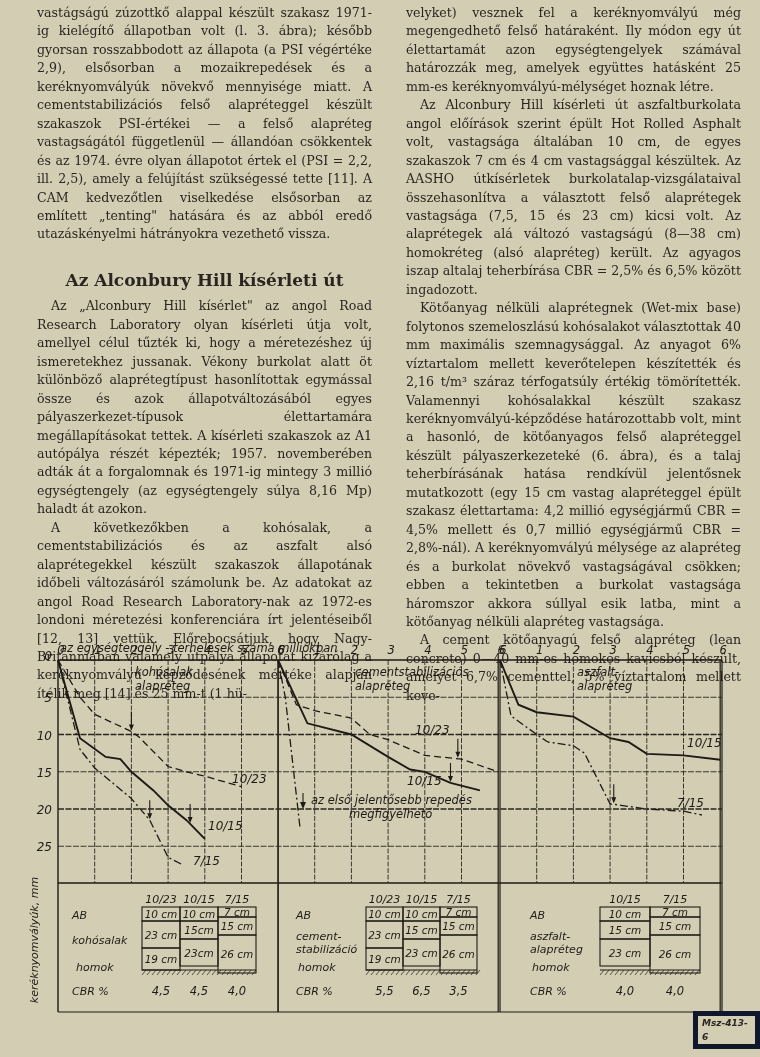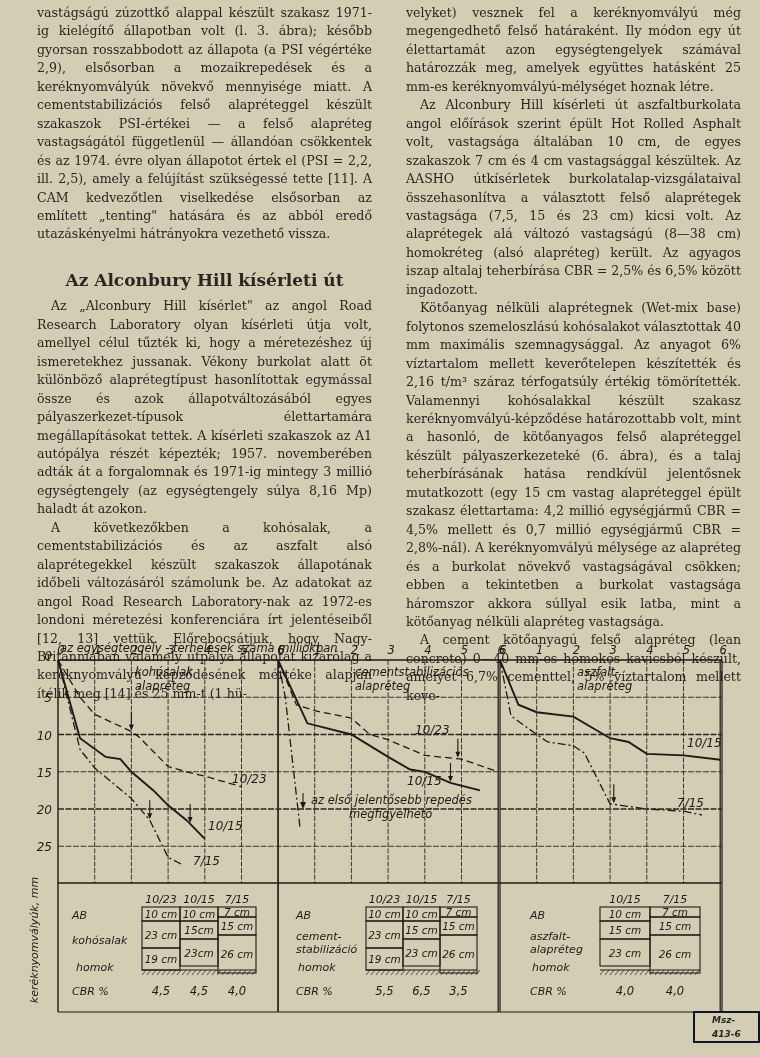--- a/index.html
+++ b/index.html
@@ -30,21 +30,21 @@
   #figure svg { position: absolute; left: 0; top: 0; }
   .fig-text { font-family: "DejaVu Sans", sans-serif; font-style: italic; fill: #1e1a16; }
   #caption {
     position: absolute; left: 28px; top: 1087px;
     font-family: "DejaVu Serif", serif; font-size: 8.6px; font-weight: bold;
     letter-spacing: 0.1px; color: #2a2520;
   }
   #fig-code {
     position: absolute; left: 693px; top: 1011px;
     font-family: "DejaVu Sans", sans-serif; font-style: italic; font-size: 9px; font-weight: bold;
-    border: 2px solid #0f172a; padding: 0 17px; line-height: 14px;
+    border: 5px solid #0f172a; padding: 0 4px; line-height: 14px;
   }
 </style>
 </head>
 <body>
 
 <div id="col-left" class="col">
   <p>vastágságú zúzottkő alappal készült szakasz 1971-ig kielégítő állapotban volt (l. 3. ábra); később gyorsan rosszabbodott az állapota (a PSI végértéke 2,9), elsősorban a mozaikrepedések és a keréknyomvályúk növekvő mennyisége miatt. A cementstabilizációs felső alapréteggel készült szakaszok PSI-értékei — a felső alapréteg vastagságától függetlenül — állandóan csökkentek és az 1974. évre olyan állapotot értek el (PSI = 2,2, ill. 2,5), amely a felújítást szükségessé tette [11]. A CAM kedvezőtlen viselkedése elsősorban az említett „tenting" hatására és az abból eredő utazáskényelmi hátrányokra vezethető vissza.</p>
   <p class="heading">Az Alconbury Hill kísérleti út</p>
   <p class="ind">Az „Alconbury Hill kísérlet" az angol Road Research Laboratory olyan kísérleti útja volt, amellyel célul tűzték ki, hogy a méretezéshez új ismeretekhez jussanak. Vékony burkolat alatt öt különböző alaprétegtípust hasonlítottak egymással össze és azok állapotváltozásából egyes pályaszerkezet-típusok élettartamára megállapításokat tettek. A kísérleti szakaszok az A1 autópálya részét képezték; 1957. novemberében adták át a forgalomnak és 1971-ig mintegy 3 millió egységtengely (az egységtengely súlya 8,16 Mp) haladt át azokon.</p>
   <p class="ind">A következőkben a kohósalak, a cementstabilizációs és az aszfalt alsó alaprétegekkel készült szakaszok állapotának időbeli változásáról számolunk be. Az adatokat az angol Road Research Laboratory-nak az 1972-es londoni méretezési konferenciára írt jelentéseiből [12, 13] vettük. Előrebocsátjuk, hogy Nagy-Britanniában valamely útpálya állapotát kizárólag a keréknyomvályú képződésének mértéke alapján ítélik meg [14] és 25 mm-t (1 hü-</p>

